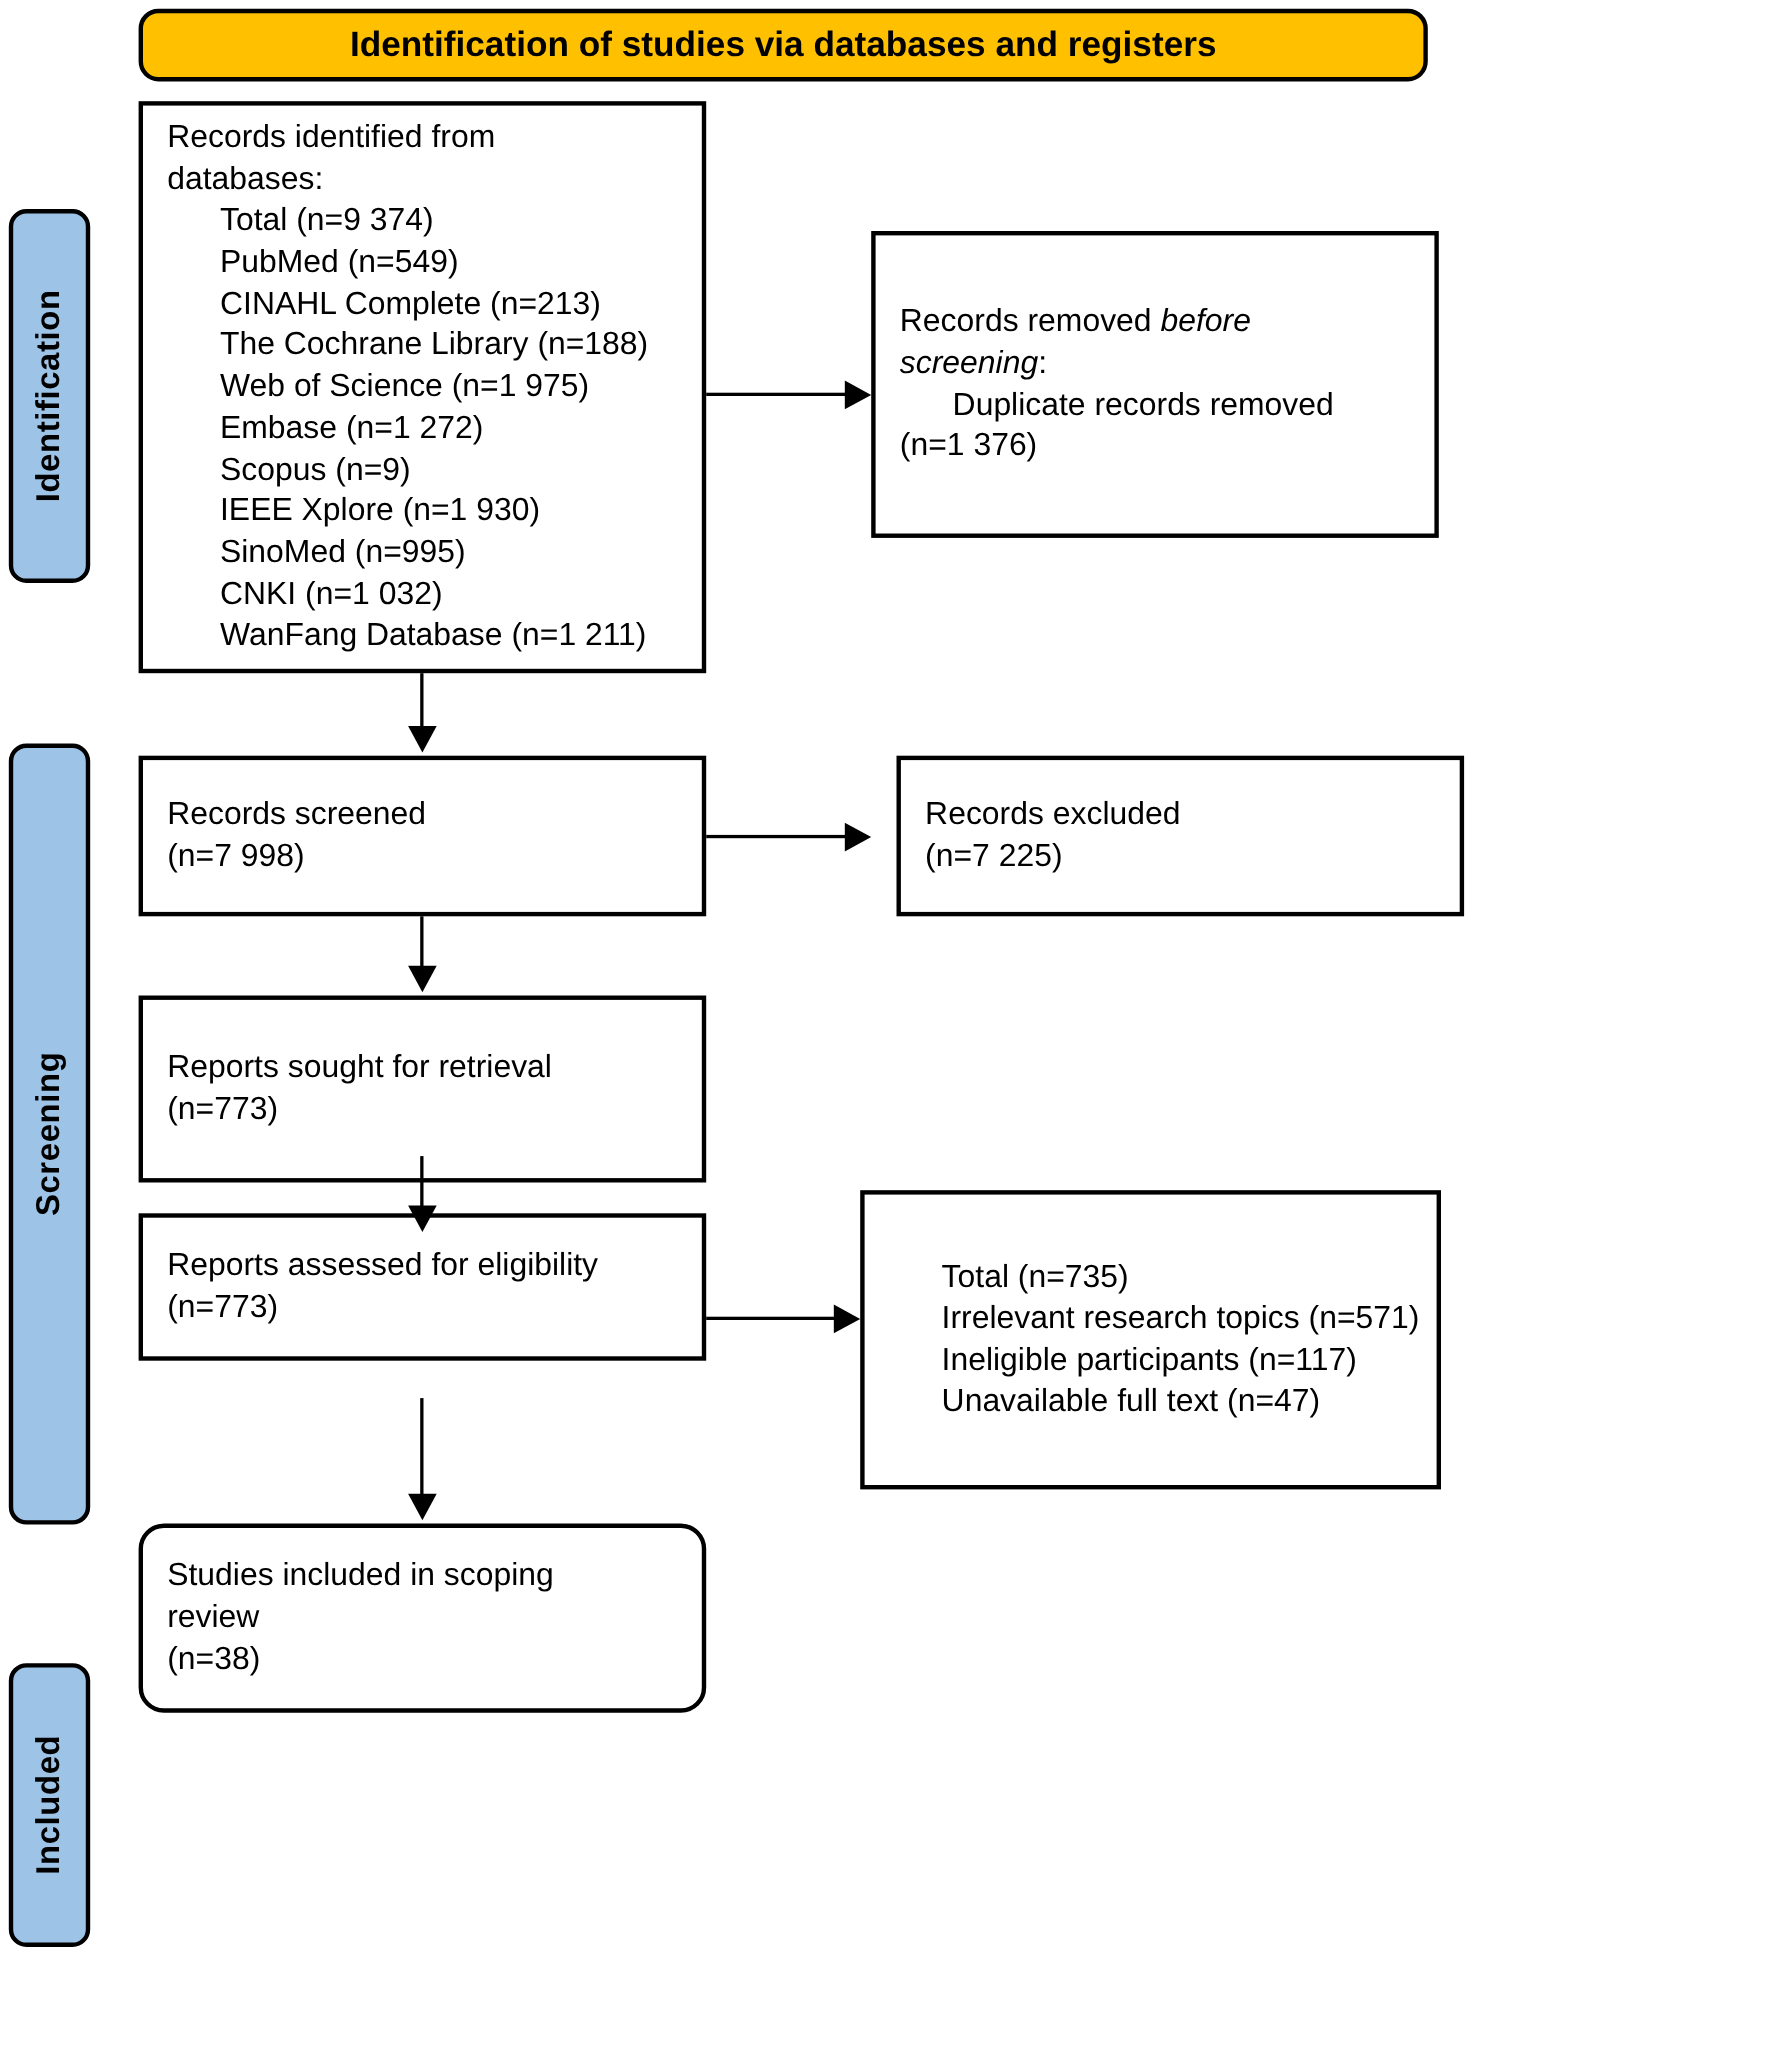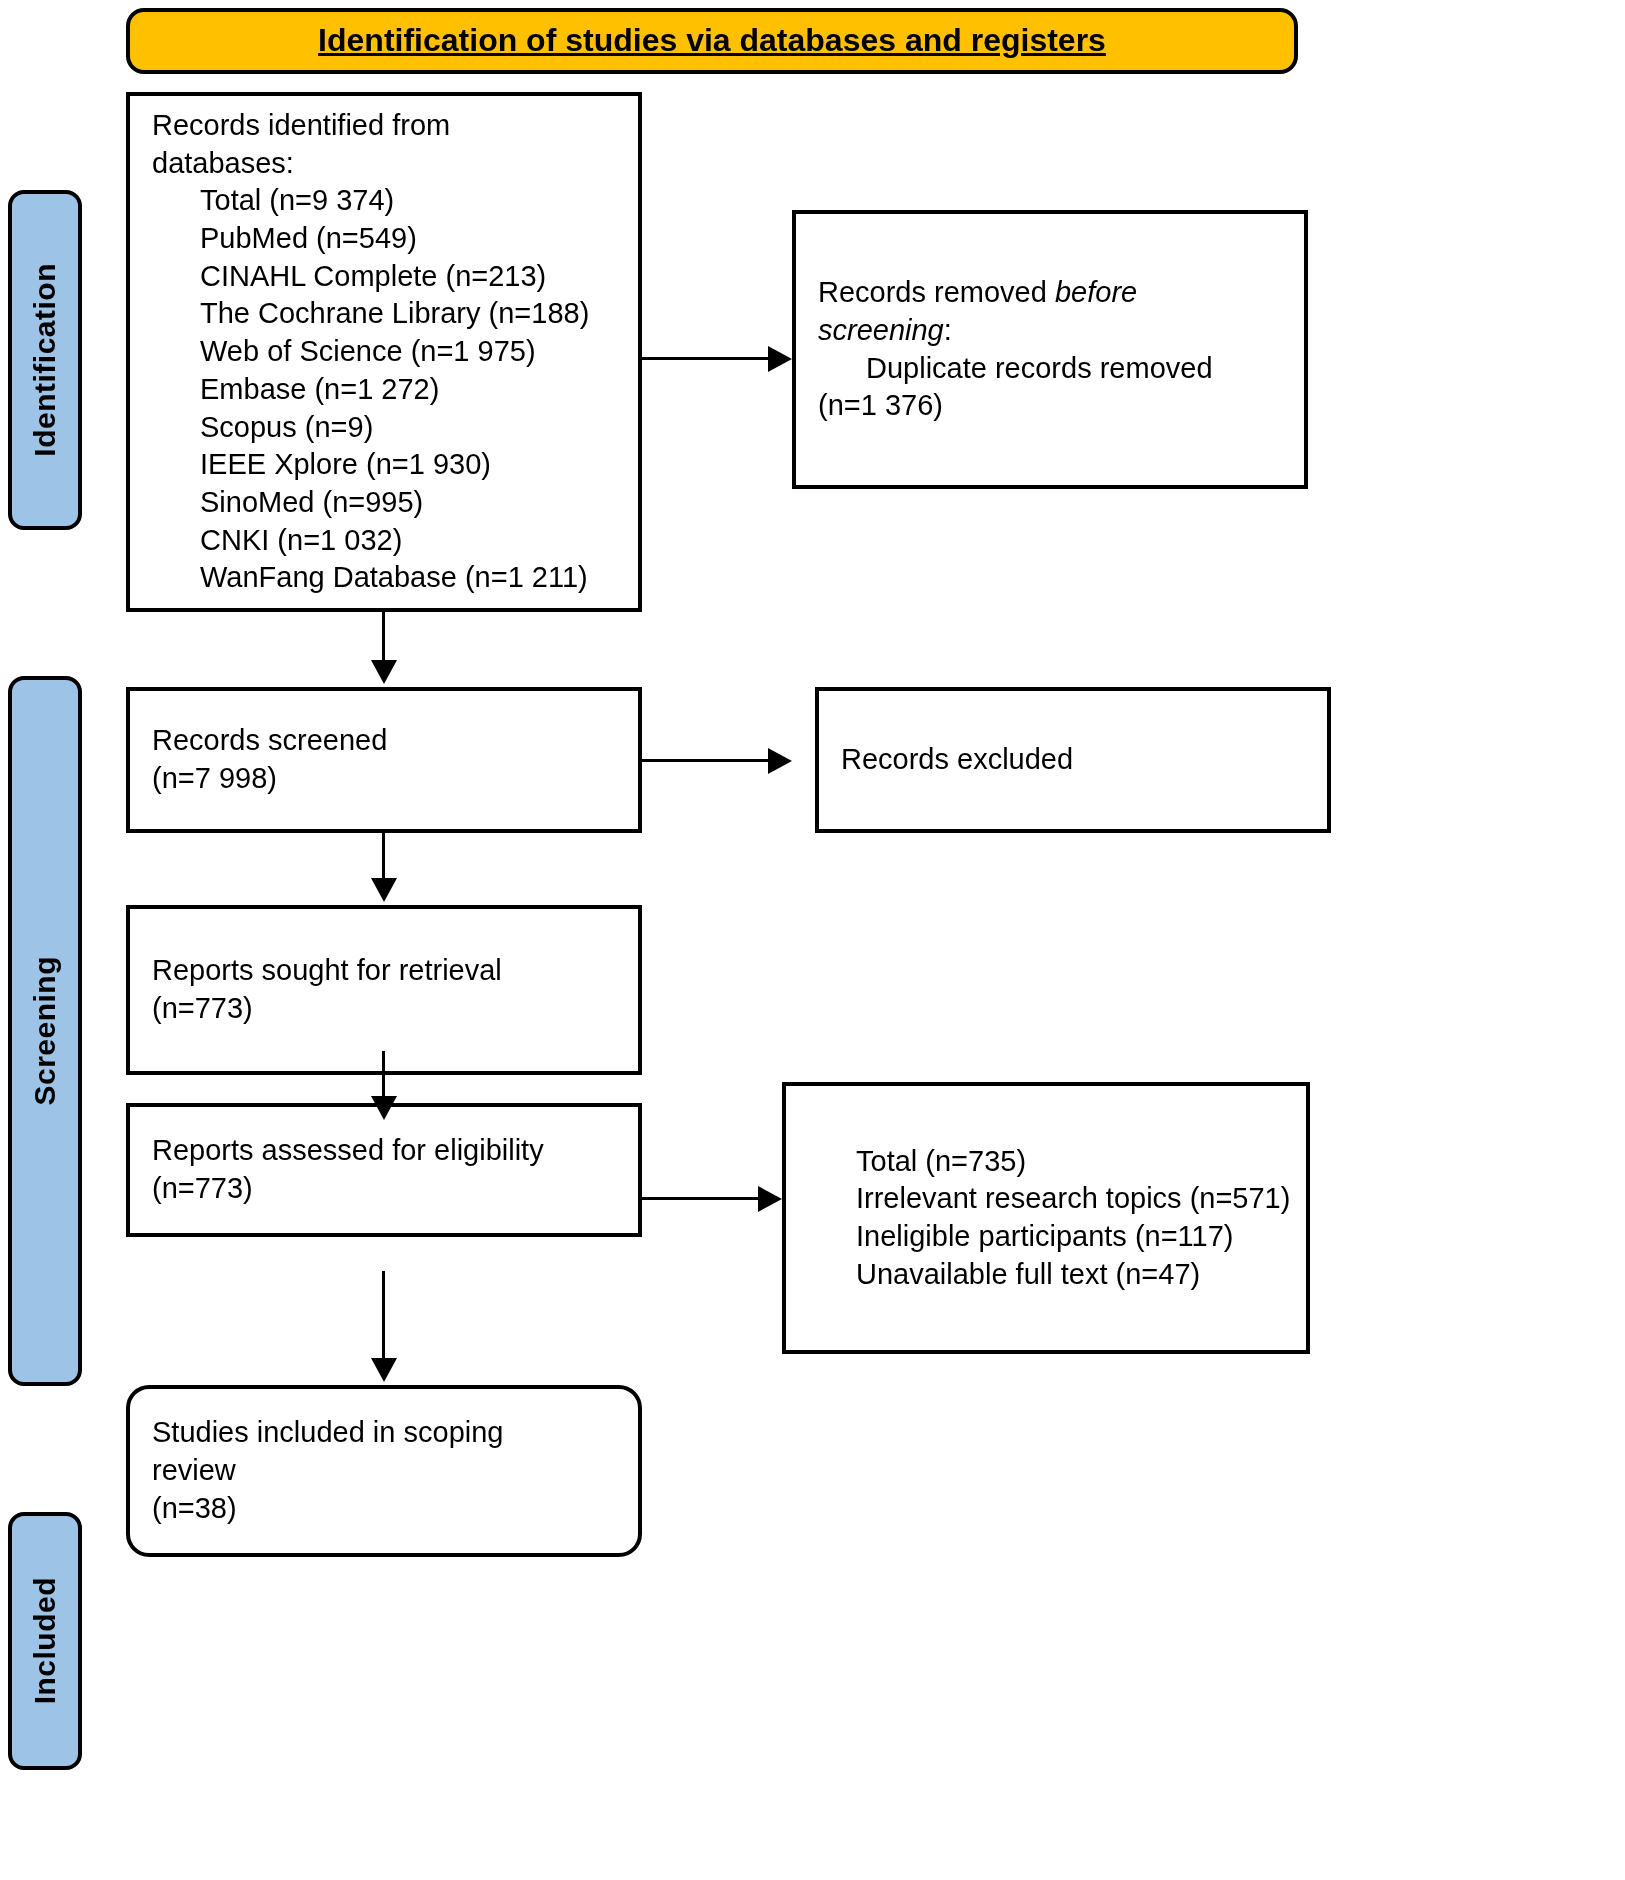--- a/index.html
+++ b/index.html
@@ -51,21 +51,20 @@
     box-sizing: border-box;
     display: flex;
     align-items: center;
     justify-content: center;
   }
   .banner .banner-text {
     font-weight: bold;
     font-size: 32px;
     text-align: center;
     line-height: 1.1;
-    text-decoration: underline;
   }
 
   
   .box {
     position: absolute;
     background: #ffffff;
     border: 4px solid #000000;
     box-sizing: border-box;
     display: flex;
     flex-direction: column;
@@ -156,20 +155,21 @@
     <div class="line">(n=1 376)</div>
   </div>
 
   <div class="box" style="left:126px; top:687px; width:516px; height:146px;">
     <div class="line">Records screened</div>
     <div class="line">(n=7 998)</div>
   </div>
 
   <div class="box" style="left:792px; top:687px; width:516px; height:146px;margin-left:23px;">
     <div class="line">Records excluded</div>
+    <div class="line">(n=7 225)</div>
   </div>
 
   <div class="box" style="left:126px; top:905px; width:516px; height:170px;">
     <div class="line">Reports sought for retrieval</div>
     <div class="line">(n=773)</div>
   </div>
 
   <div class="box" style="left:126px; top:1103px; width:516px; height:134px;">
     <div class="line">Reports assessed for eligibility</div>
     <div class="line">(n=773)</div>

